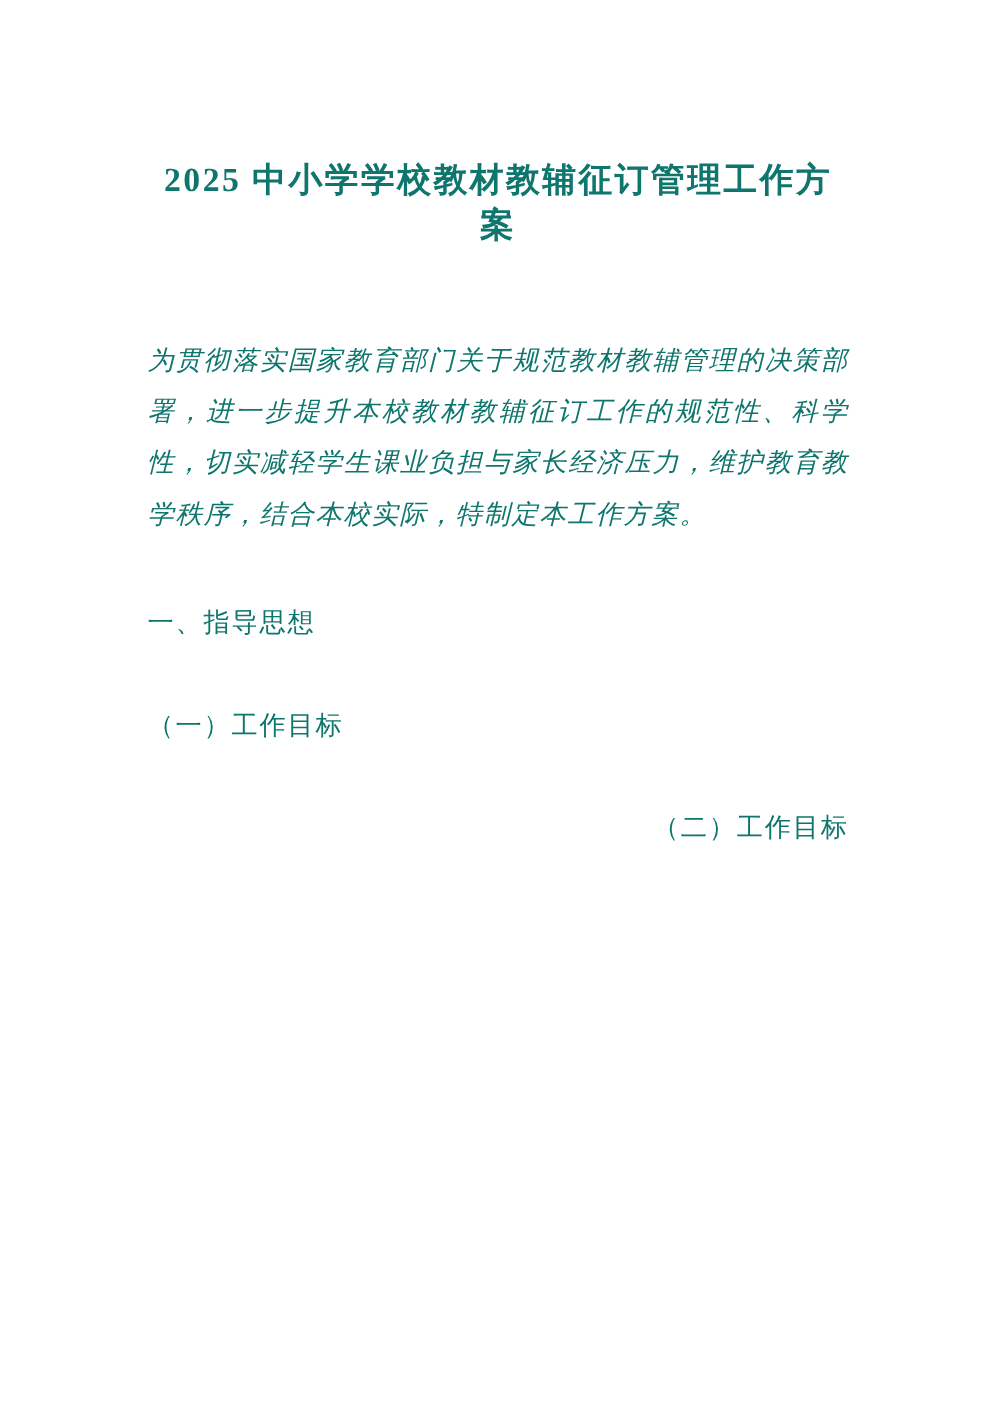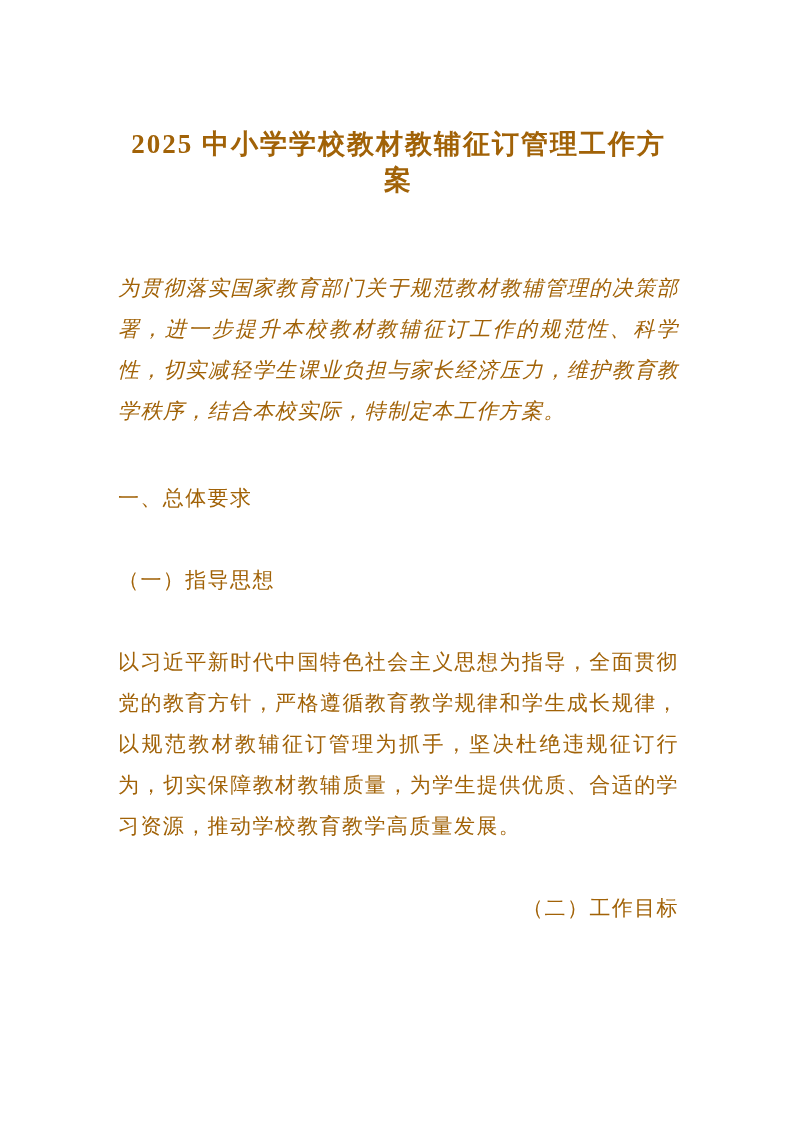--- a/index.html
+++ b/index.html
@@ -8,21 +8,21 @@
     background: #ffffff;
   }
   .page {
     position: relative;
     width: 793px;
     height: 1122px;
     background: #ffffff;
     box-sizing: border-box;
     padding: 126px 114px 0 118px;
     font-family: "Liberation Serif", "DejaVu Serif", serif;
-    color: #a16207;
+    color: #0f766e;
     overflow: hidden;
   }
   .doc-title {
     font-size: 27px;
     font-weight: bold;
     text-align: center;
     letter-spacing: 2px;
     line-height: 36px;
     margin: 0 0 70px 0;
   }
@@ -52,22 +52,21 @@
 </style>
 </head>
 <body>
 
 <div class="page">
 
   <h1 class="doc-title">2025 中小学学校教材教辅征订管理工作方案</h1>
 
   <p class="doc-body mb46">为贯彻落实国家教育部门关于规范教材教辅管理的决策部署，进一步提升本校教材教辅征订工作的规范性、科学性，切实减轻学生课业负担与家长经济压力，维护教育教学秩序，结合本校实际，特制定本工作方案。</p>
 
-  <h2 class="doc-heading">一、总体要求</h2>
+  <h2 class="doc-heading">一、指导思想</h2>
 
-  <h3 class="doc-heading">（一）指导思想</h3>
+  <h3 class="doc-heading">（一）工作目标</h3>
 
-  <p class="doc-body">以习近平新时代中国特色社会主义思想为指导，全面贯彻党的教育方针，严格遵循教育教学规律和学生成长规律，以规范教材教辅征订管理为抓手，坚决杜绝违规征订行为，切实保障教材教辅质量，为学生提供优质、合适的学习资源，推动学校教育教学高质量发展。</p>
 
   <h3 class="doc-heading mb45">（二）工作目标</h3>
 
 
 </div>
 
 </body></html>

